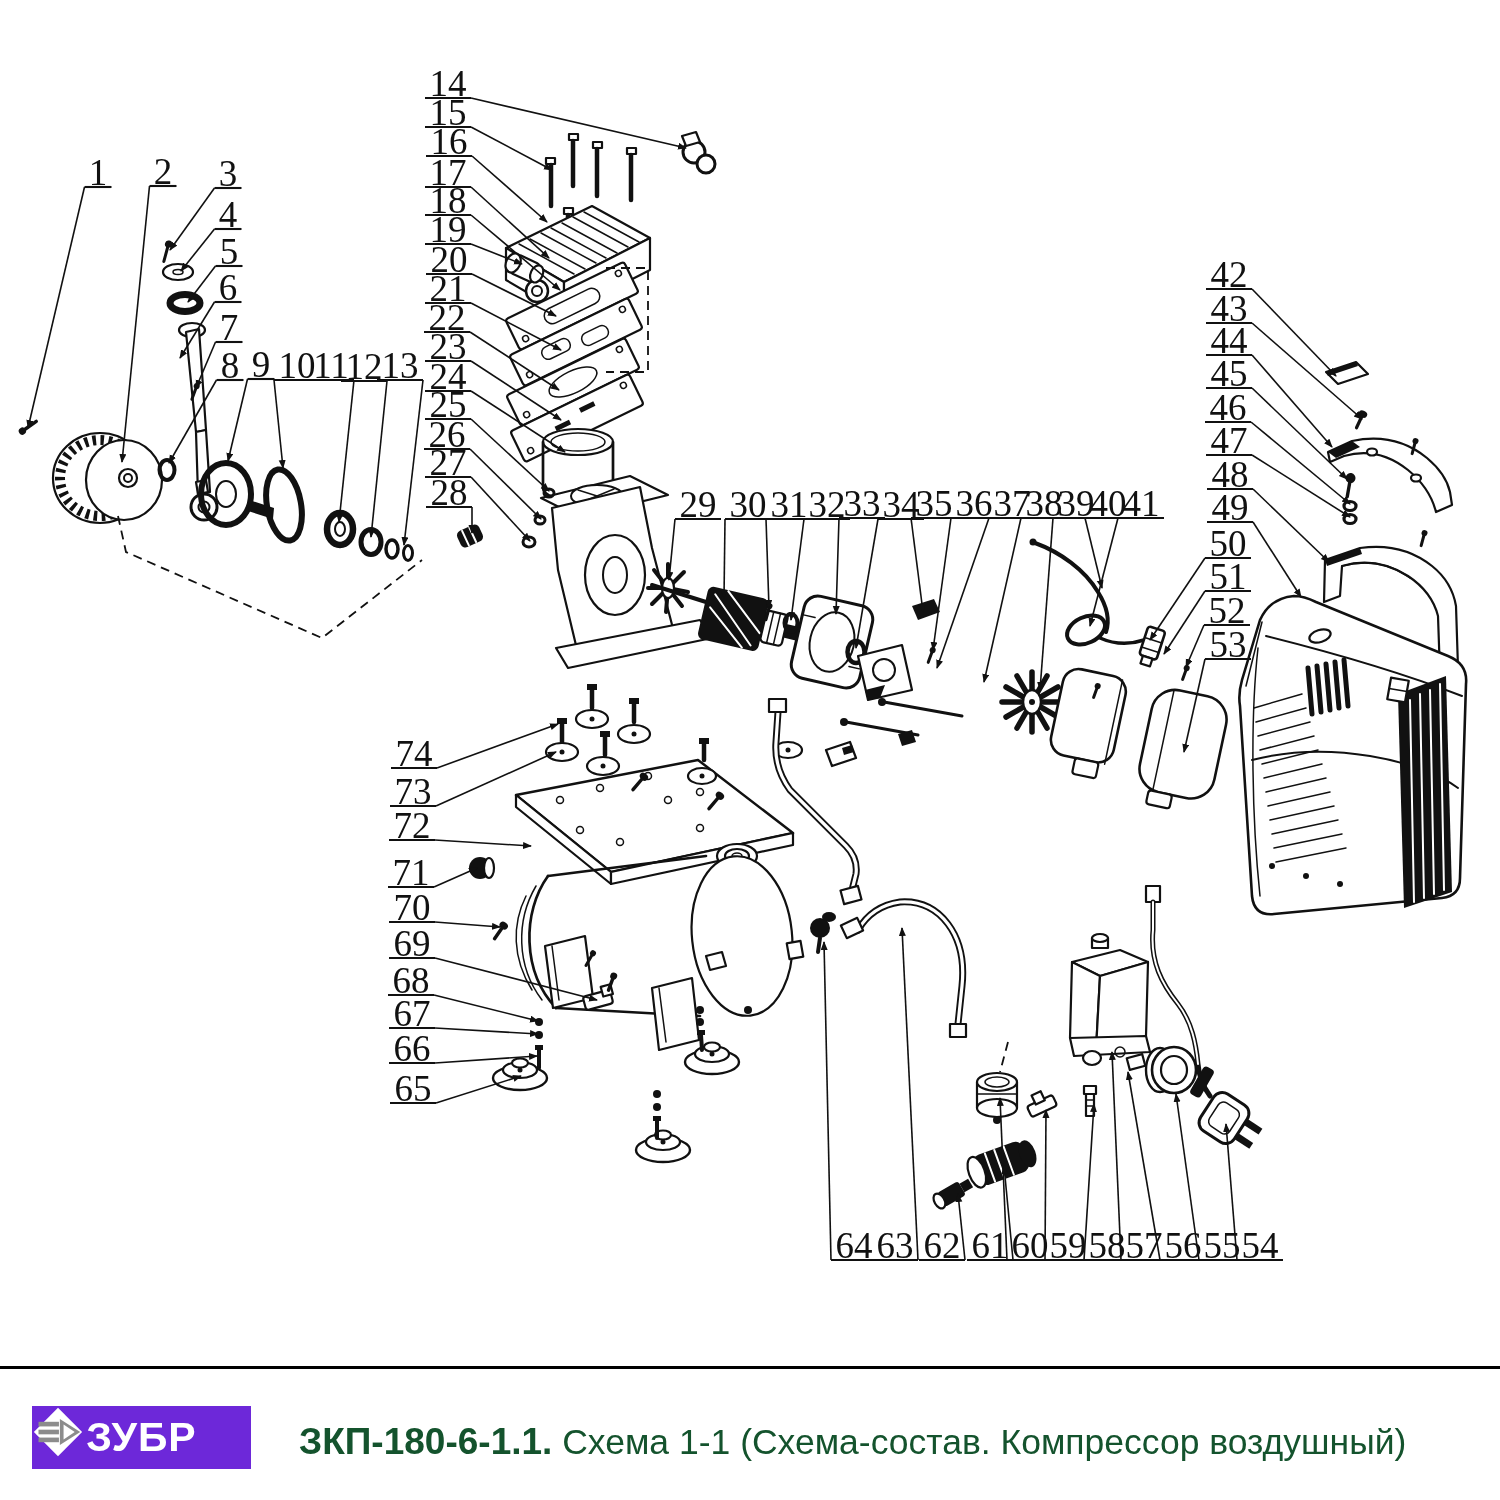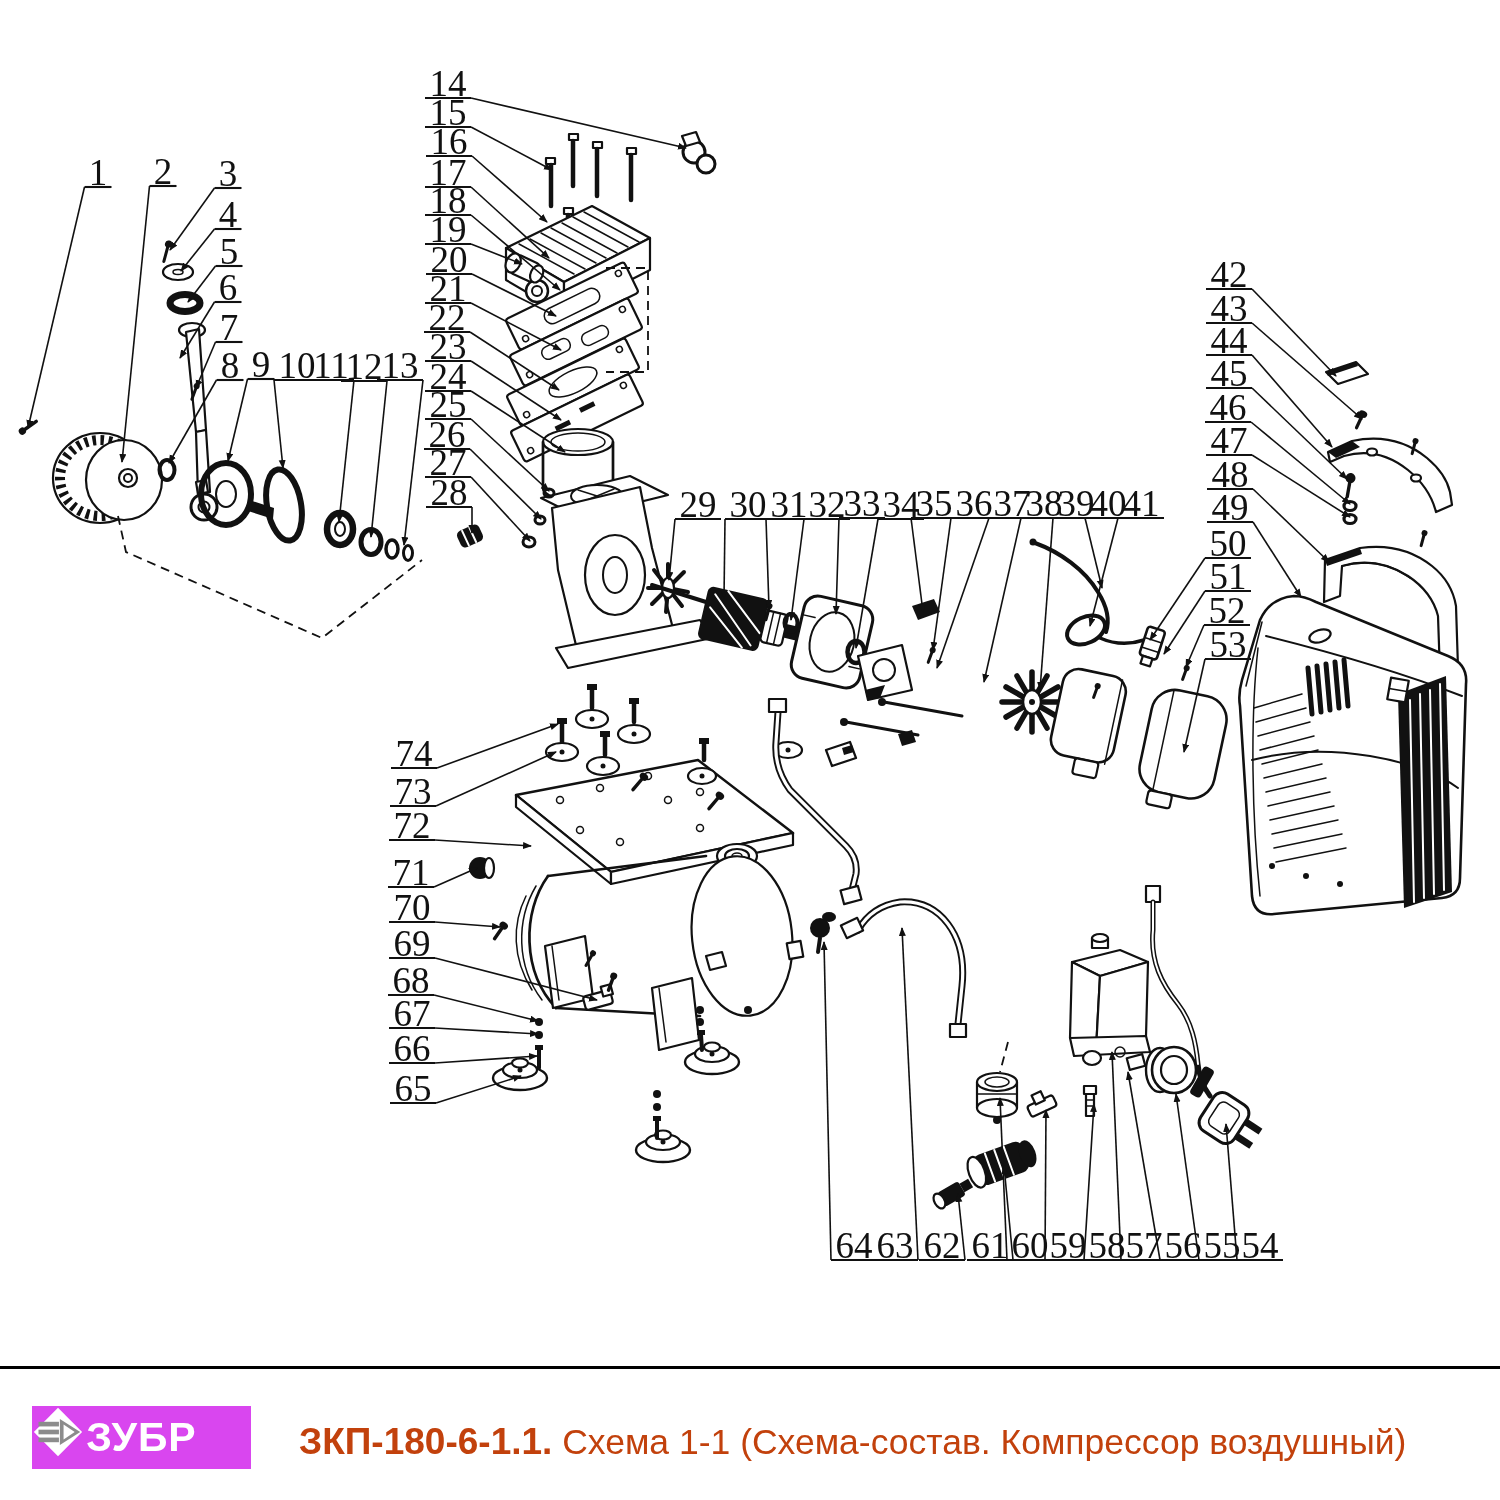--- a/index.html
+++ b/index.html
@@ -16,25 +16,25 @@
   .fd{fill:#111;stroke:none}
   .ring{fill:none;stroke:#111}
   .dash{stroke:#111;stroke-width:1.8;fill:none;stroke-dasharray:9 6}
   .wht{stroke:#fff;fill:none;stroke-linecap:round}
   .leader{stroke:#111;stroke-width:1.6;fill:none}
   .underline{stroke:#111;stroke-width:2.1}
   .callout-num{font-family:"Liberation Serif",serif;font-size:37px;fill:#111}
   
   .separator{position:absolute;left:0;top:1366px;width:1500px;border-top:3px solid #000;}
   .footer-logo{
-    position:absolute;left:32px;top:1406px;width:219px;height:63px;background:#d946ef;
+    position:absolute;left:32px;top:1406px;width:219px;height:63px;background:#6d28d9;
     display:flex;align-items:center;justify-content:center;gap:9px;
   }
   .footer-logo-text{color:#fff;font-weight:700;font-size:41px;letter-spacing:1px;line-height:1;}
-  .footer-title{position:absolute;left:299px;top:1421px;white-space:nowrap;color:#c2410c;}
+  .footer-title{position:absolute;left:299px;top:1421px;white-space:nowrap;color:#14532d;}
   .footer-model{font-weight:700;font-size:37px;}
   .footer-subtitle{font-weight:400;font-size:35.5px;}
 </style>
 </head>
 <body>
 
 <svg width="1500" height="1375" viewBox="0 0 1500 1375">
   <defs>
     <marker id="arrow" markerWidth="9" markerHeight="8" refX="8" refY="3.5" orient="auto" markerUnits="userSpaceOnUse">
       <path d="M0,0 L9,3.5 L0,7 Z" fill="#111"></path>

